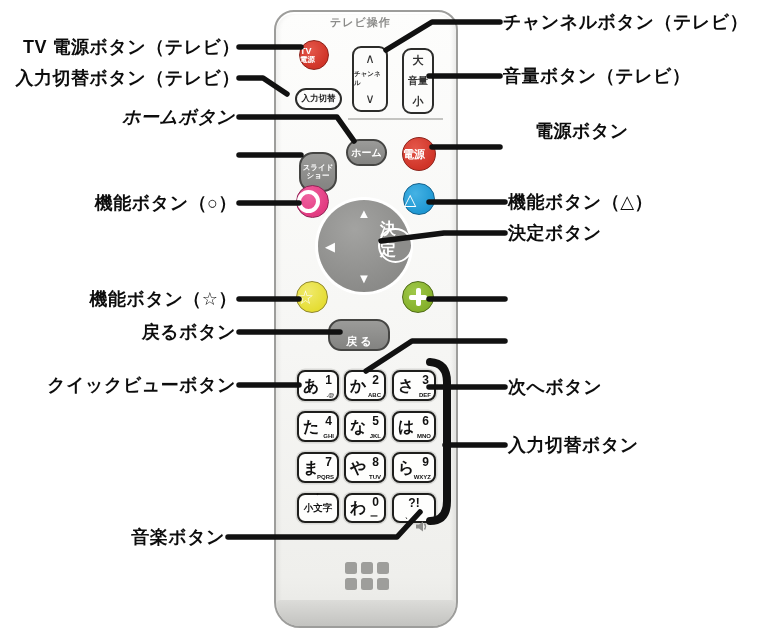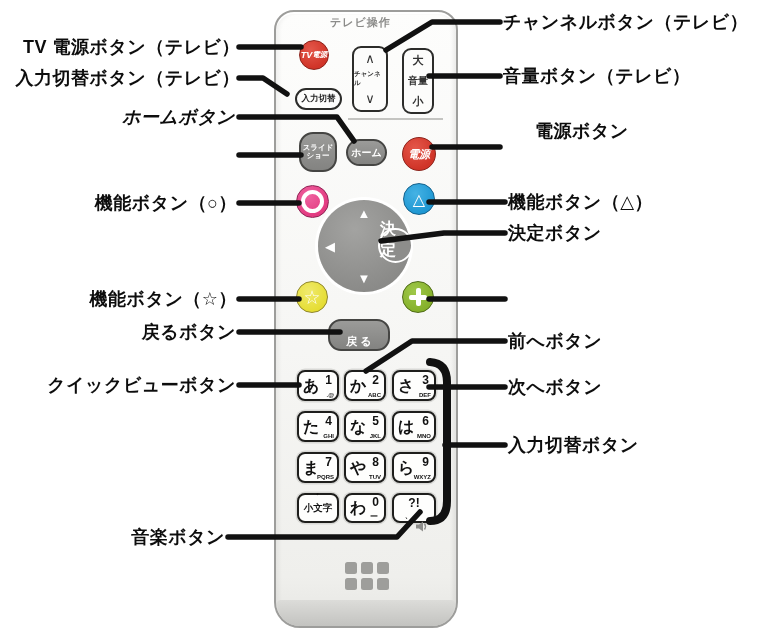--- a/index.html
+++ b/index.html
@@ -25,22 +25,22 @@
     background:linear-gradient(180deg,#dcdcd9,#c3c3c0);
     border-radius:4px 4px 24px 24px;
   }
   .section-label{
     position:absolute;left:330px;top:15px;width:100px;text-align:left;
     font-size:11px;font-weight:700;color:#8c8c8a;letter-spacing:1px;
   }
   .separator{position:absolute;left:348px;top:118px;width:95px;height:2px;background:#c4c4c1;}
   
   .circle-btn{
-    position:absolute;border-radius:50%;display:flex;
-    align-items:center;justify-content:center;box-sizing:border-box;font-style:italic;
+    position:absolute;border-radius:50%;display:flex;flex-direction:column;
+    align-items:flex-start;justify-content:center;box-sizing:border-box;
   }
   .red-btn{background:radial-gradient(circle at 38% 32%,#e4574a,#d03428 70%);border:1px solid #8c2119;color:#fff;}
   .oval-gray{
     position:absolute;background:linear-gradient(180deg,#9b9b99,#838381);
     border:2px solid #454543;border-radius:14px;box-sizing:border-box;
     display:flex;flex-direction:column;align-items:center;justify-content:center;color:#fff;font-weight:700;
   }
   .rocker{
     position:absolute;background:#fcfcfb;border:2px solid #2c2c2a;border-radius:9px;
     box-sizing:border-box;display:flex;flex-direction:column;align-items:center;
@@ -104,21 +104,21 @@
   <div class="rocker" style="left:402px;top:48px;width:32px;height:66px;">
     <span style="font-size:11px;font-weight:700;line-height:11px;">大</span>
     <span style="font-size:10px;font-weight:700;">音量</span>
     <span style="font-size:11px;font-weight:700;line-height:11px;">小</span>
   </div>
 
   <div style="position:absolute;left:295px;top:88px;width:47px;height:22px;background:#fdfdfc;border:2px solid #2c2c2a;border-radius:12px;box-sizing:border-box;display:flex;align-items:center;justify-content:center;font-size:8.5px;font-weight:700;color:#222;">
     <span>入力切替</span>
   </div>
 
-  <div class="oval-gray" style="left:299px;top:132px;width:38px;height:40px;text-align:center;">
+  <div class="oval-gray" style="left:299px;top:152px;width:38px;height:40px;text-align:center;">
     <span style="font-size:7.5px;line-height:8.5px;">スライド</span>
     <span style="font-size:7.5px;line-height:8.5px;">ショー</span>
   </div>
   <div class="oval-gray" style="left:346px;top:139px;width:41px;height:27px;">
     <span style="font-size:10px;">ホーム</span>
   </div>
   <div class="circle-btn red-btn" style="left:402px;top:137px;width:34px;height:34px;">
     <span style="font-size:11px;font-weight:700;">電源</span>
   </div>
 
@@ -254,17 +254,16 @@
   <div class="lbl lbl-left" style="top:288px;right:528px;margin-left:19px;">機能ボタン（☆）</div>
   <div class="lbl lbl-left" style="top:321px;right:529px;">戻るボタン</div>
   <div class="lbl lbl-left" style="top:374px;right:529px;">クイックビューボタン</div>
   <div class="lbl lbl-left" style="top:526px;right:540px;">音楽ボタン</div>
 
   <div class="lbl" style="top:11px;left:503px;">チャンネルボタン（テレビ）</div>
   <div class="lbl" style="top:65px;left:503px;">音量ボタン（テレビ）</div>
   <div class="lbl" style="top:120px;left:503px;margin-left:32px;">電源ボタン</div>
   <div class="lbl" style="top:191px;left:508px;">機能ボタン（△）</div>
   <div class="lbl" style="top:222px;left:508px;">決定ボタン</div>
-  <div class="lbl" style="top:330px;left:508px;">前へボタン</div>
   <div class="lbl" style="top:376px;left:508px;">次へボタン</div>
   <div class="lbl" style="top:434px;left:508px;">入力切替ボタン</div>
 
 </div>
 
 </body></html>

